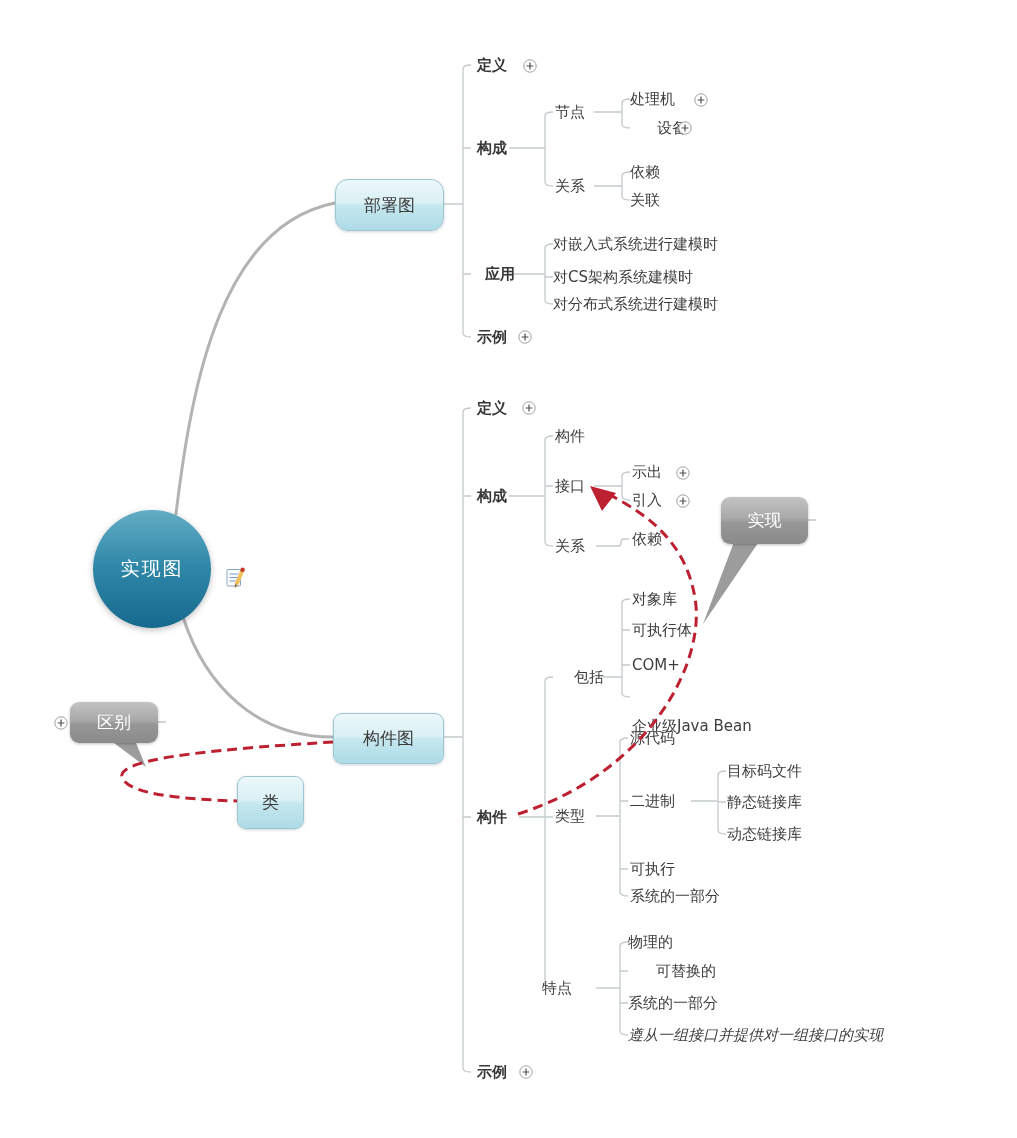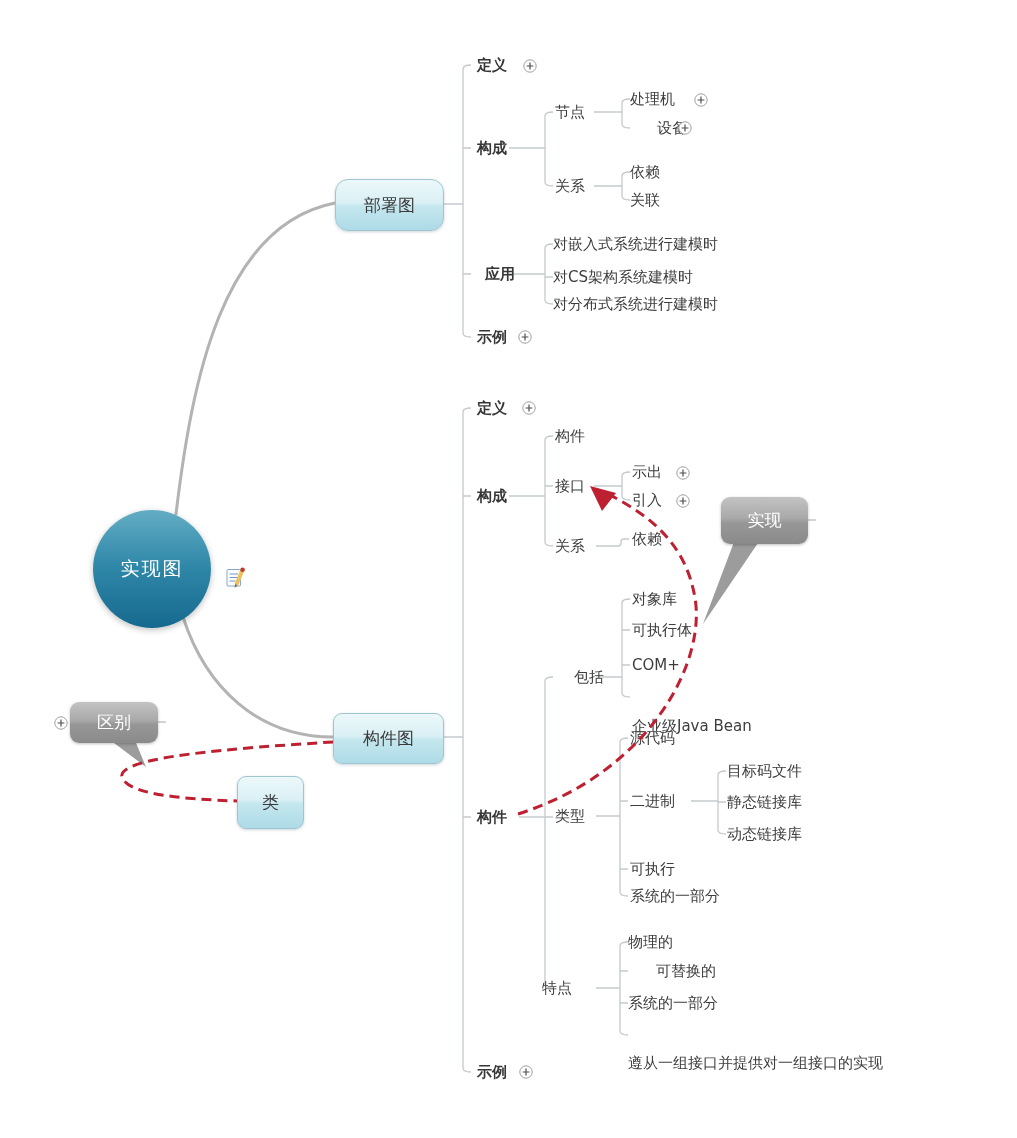--- a/index.html
+++ b/index.html
@@ -120,21 +120,21 @@
       <div class="tree-label" style="left: 630px; top: 801px;">二进制</div>
       <div class="tree-label" style="left: 727px; top: 771px;">目标码文件</div>
       <div class="tree-label" style="left: 727px; top: 802px;">静态链接库</div>
       <div class="tree-label" style="left: 727px; top: 834px;">动态链接库</div>
       <div class="tree-label" style="left: 630px; top: 869px;">可执行</div>
       <div class="tree-label" style="left: 630px; top: 896px;">系统的一部分</div>
       <div class="tree-label" style="left: 526px; top: 988px; margin-left: 16px;">特点</div>
       <div class="tree-label" style="left: 628px; top: 942px;">物理的</div>
       <div class="tree-label" style="left: 628px; top: 971px; margin-left: 28px;">可替换的</div>
       <div class="tree-label" style="left: 628px; top: 1003px;">系统的一部分</div>
-      <div class="tree-label" style="left: 628px; top: 1063px;">遵从一组接口并提供对一组接口的实现</div>
+      <div class="tree-label" style="left: 628px; top: 1035px; font-style: italic;">遵从一组接口并提供对一组接口的实现</div>
       <div class="tree-label bold" style="left: 477px; top: 1072px;">示例</div>
       <div class="plus-icon" style="left: 526px; top: 1072px;">
         <svg width="14" height="14" viewBox="0 0 14 14">
           <circle cx="7" cy="7" r="6.2" fill="#ffffff" stroke="#9aa0a3" stroke-width="1"></circle>
           <path d="M3.6 7 H10.4 M7 3.6 V10.4" stroke="#4f4f4f" stroke-width="1.2"></path>
         </svg>
       </div>
     </div>
   <svg id="layer-tails" width="1017" height="1138">
       <polygon points="110,740 134,738 146,767" fill="#9c9c9c"></polygon>

